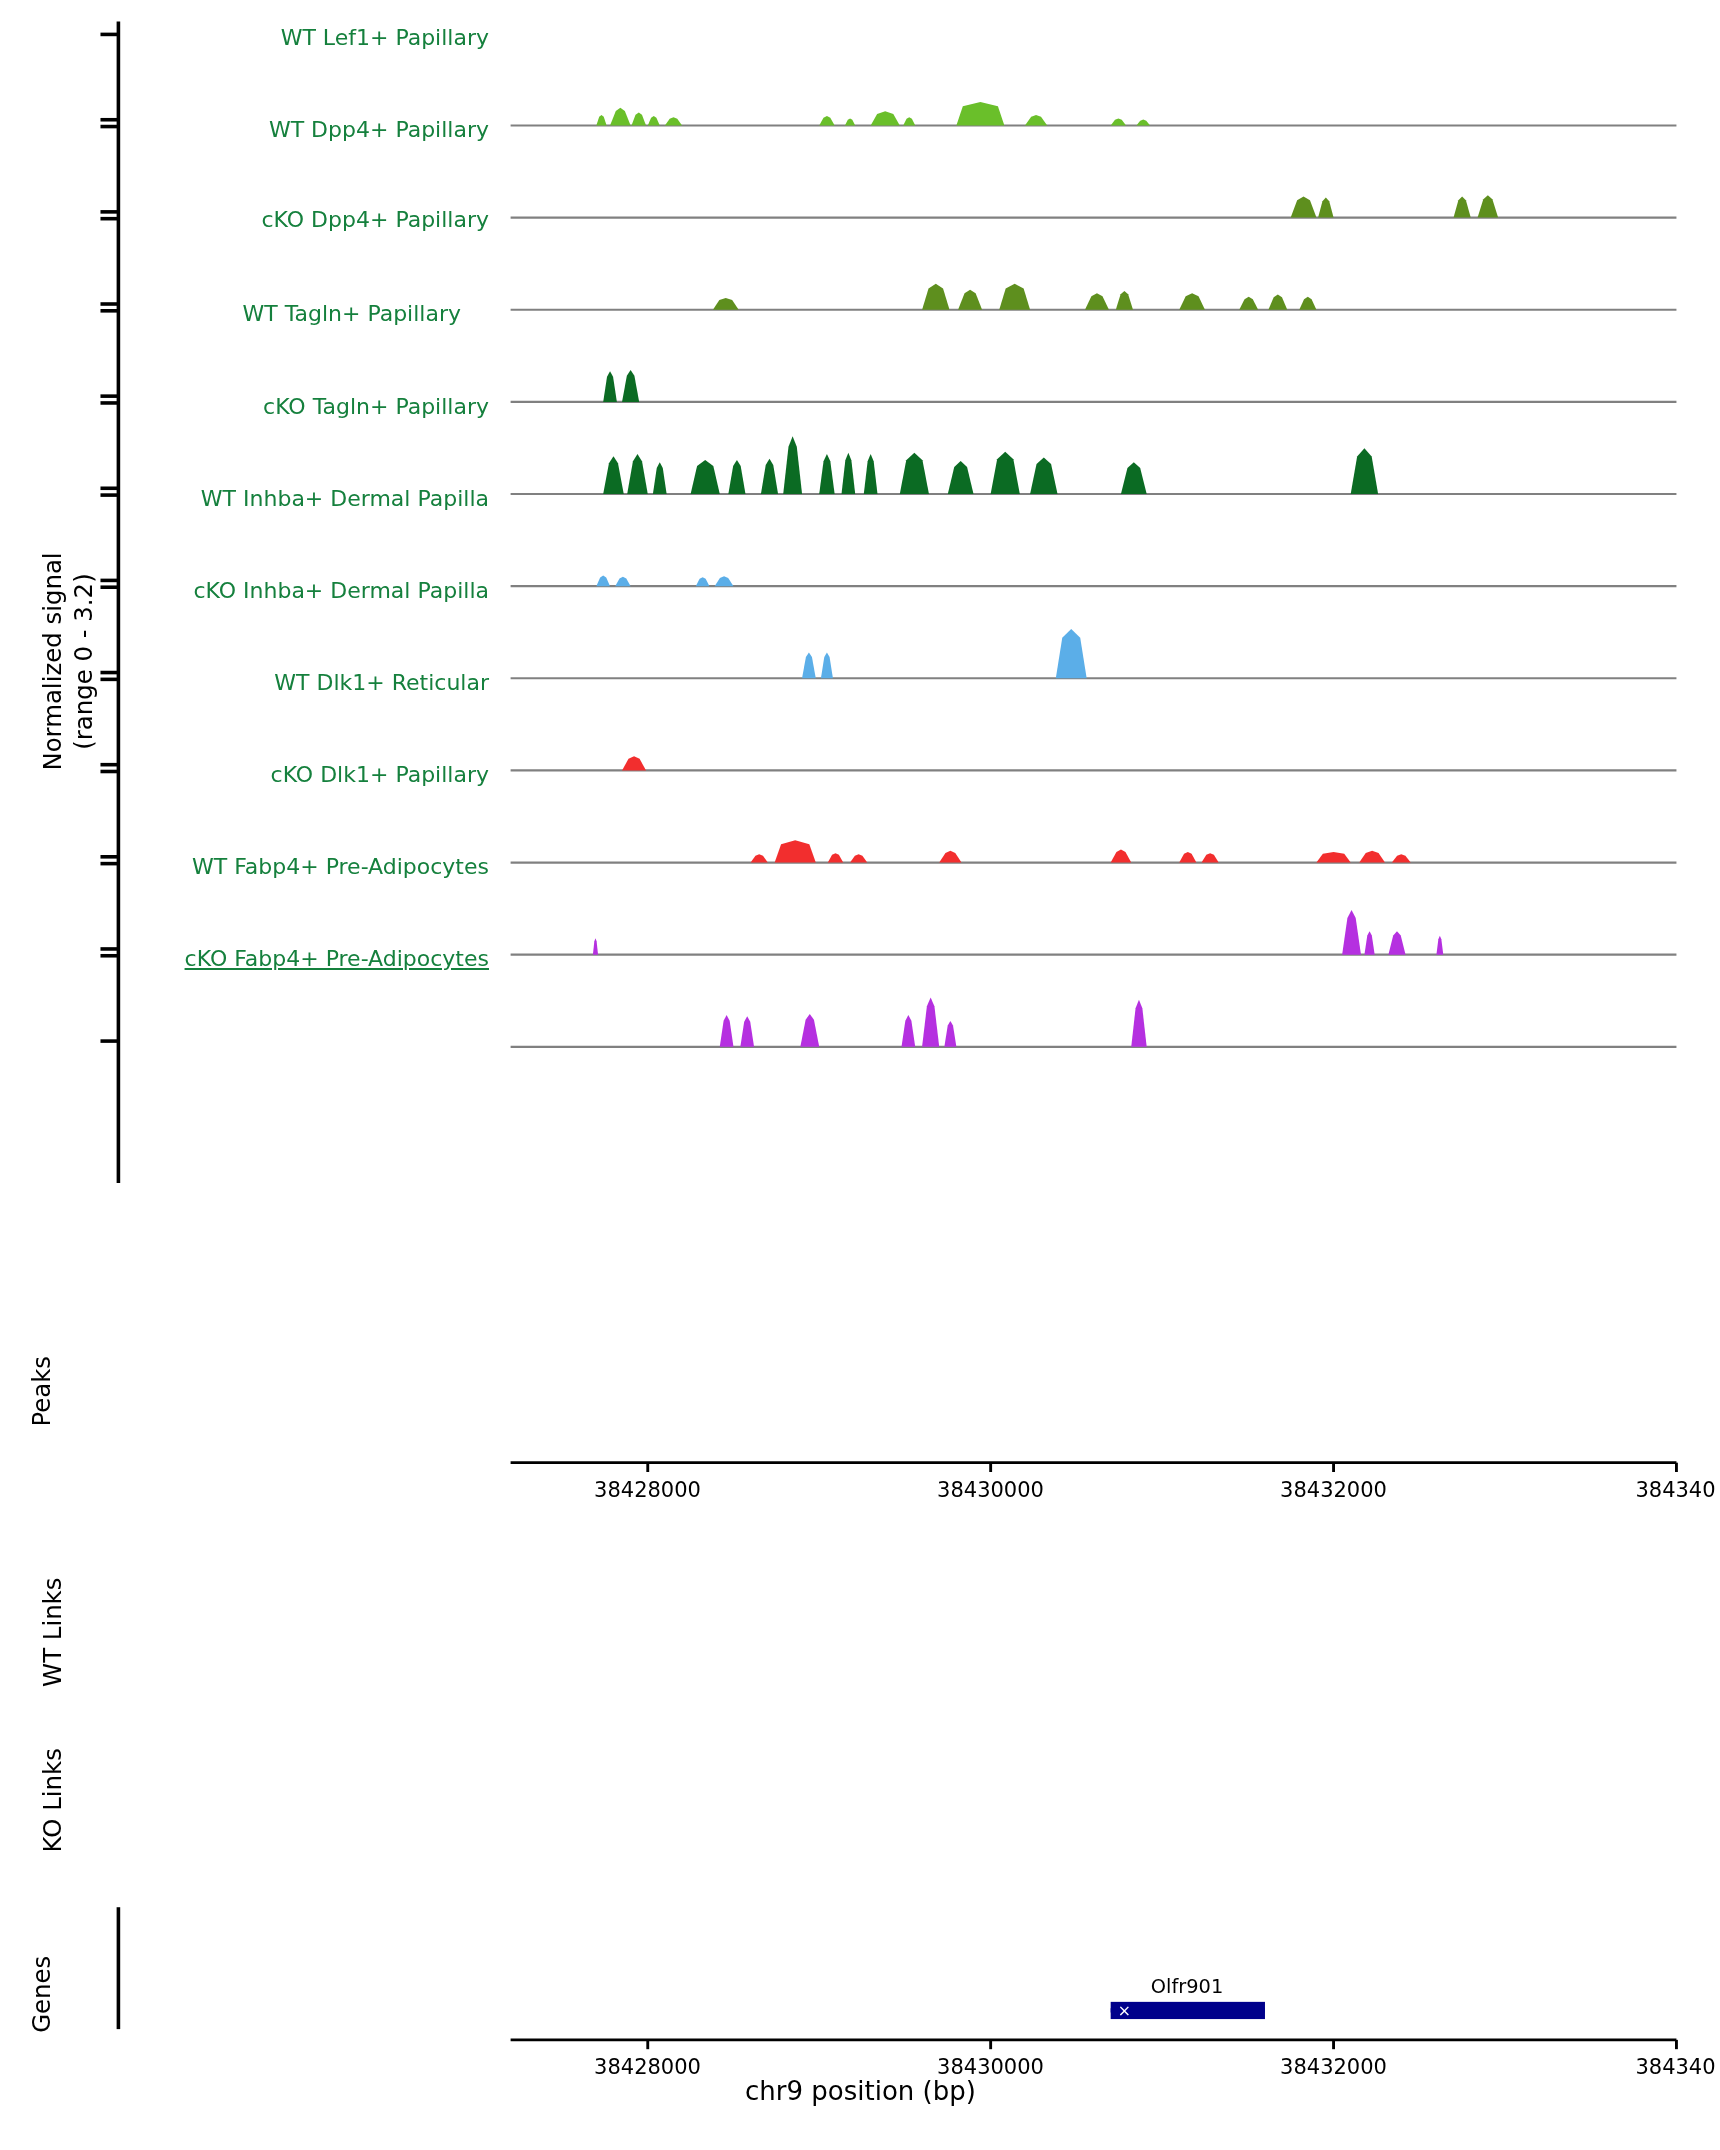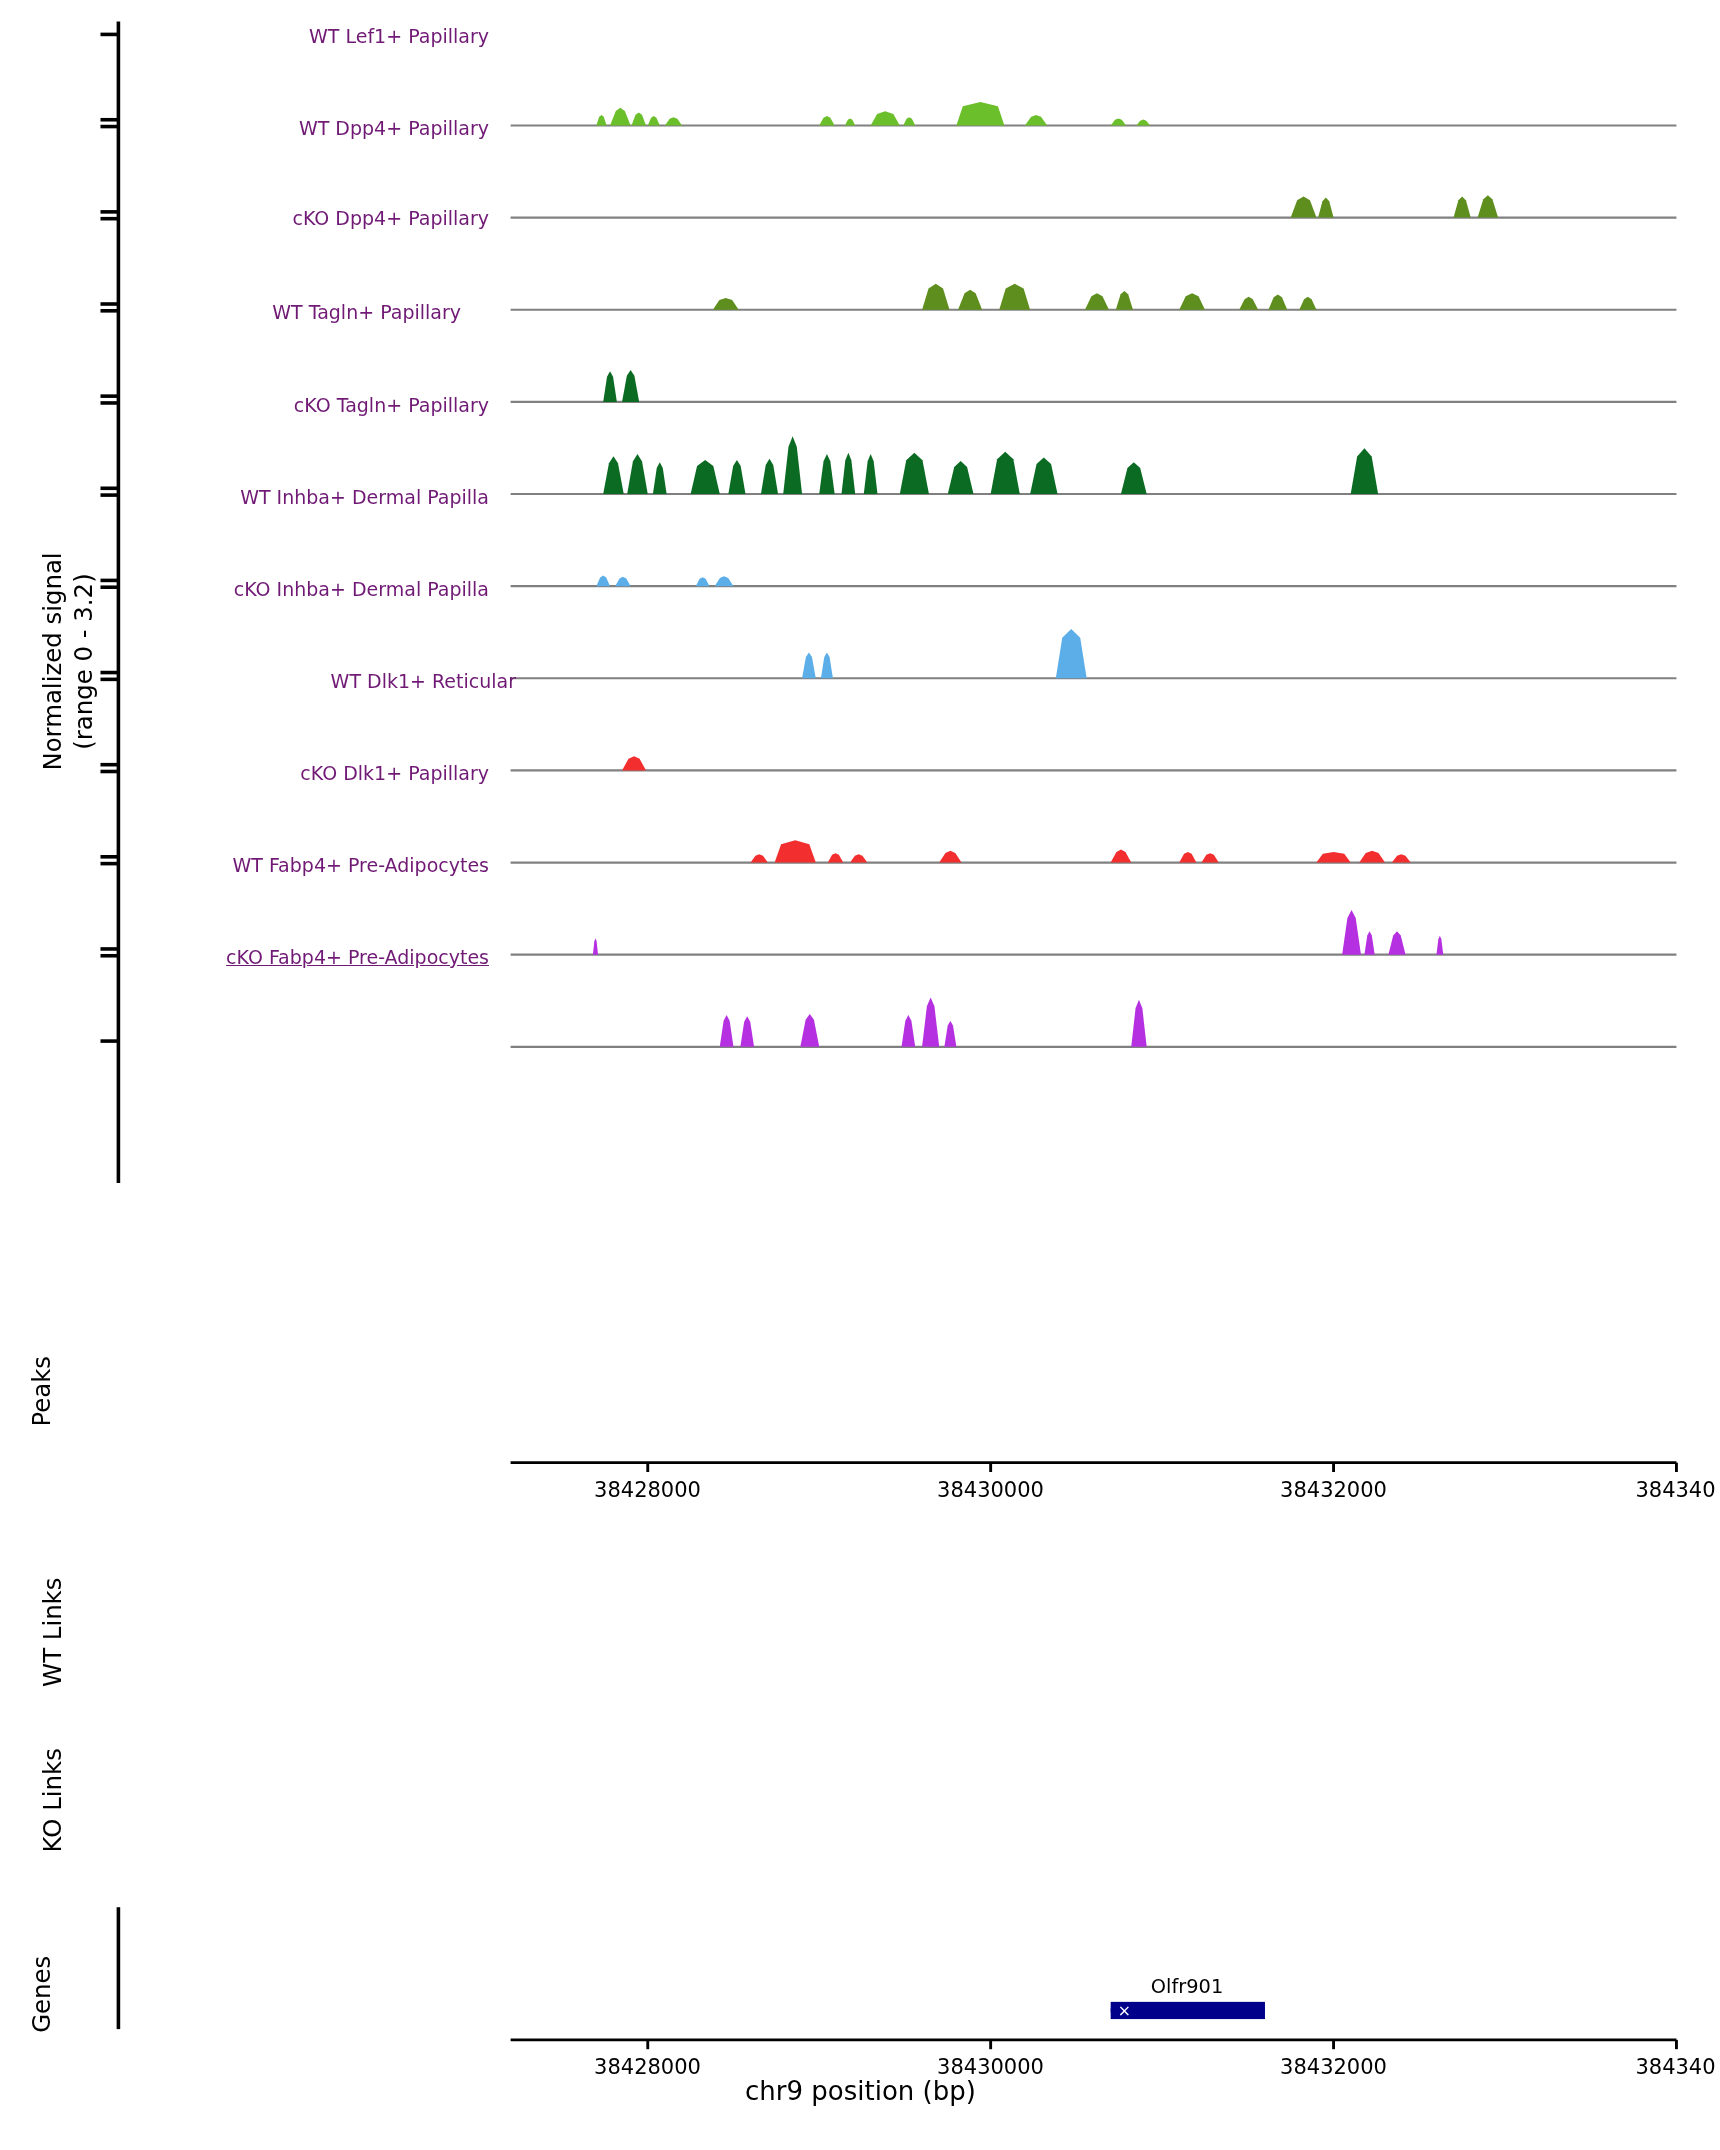--- a/index.html
+++ b/index.html
@@ -16,22 +16,22 @@
     position:absolute;
     transform-origin:50% 50%;
     font-size:24.4px;
     color:#000;
     text-align:center;
     white-space:pre-line;
     line-height:1.25;
   }
   .track-label {
     position:absolute;
-    font-size:19px;
-    color:#701a75;
+    font-size:22px;
+    color:#15803d;
     text-align:right;
     white-space:nowrap;
   }
   .tick-label {
     position:absolute;
     font-size:21px;
     color:#000;
     text-align:center;
     white-space:nowrap;
   }
@@ -216,21 +216,21 @@
     </svg>
 
   <div id="track-labels">
       <div class="track-label" style="right: 1232px; top: 25px;">WT Lef1+ Papillary</div>
       <div class="track-label" style="right: 1232px; top: 117px;">WT Dpp4+ Papillary</div>
       <div class="track-label" style="right: 1232px; top: 207px;">cKO Dpp4+ Papillary</div>
       <div class="track-label" style="right: 1260px; top: 301px;">WT Tagln+ Papillary</div>
       <div class="track-label" style="right: 1232px; top: 394px;">cKO Tagln+ Papillary</div>
       <div class="track-label" style="right: 1232px; top: 486px;">WT Inhba+ Dermal Papilla</div>
       <div class="track-label" style="right: 1232px; top: 578px;">cKO Inhba+ Dermal Papilla</div>
-      <div class="track-label" style="right: 1205px; top: 670px;">WT Dlk1+ Reticular</div>
+      <div class="track-label" style="right: 1232px; top: 670px;">WT Dlk1+ Reticular</div>
       <div class="track-label" style="right: 1232px; top: 762px;">cKO Dlk1+ Papillary</div>
       <div class="track-label" style="right: 1232px; top: 854px;">WT Fabp4+ Pre-Adipocytes</div>
       <div class="track-label" style="right: 1232px; top: 946px; text-decoration: underline;">cKO Fabp4+ Pre-Adipocytes</div>
     </div>
   <div id="tick-labels">
       <div class="tick-label" style="left: 533px; top: 1478px; width: 229px;">38428000</div>
       <div class="tick-label" style="left: 876px; top: 1478px; width: 229px;">38430000</div>
       <div class="tick-label" style="left: 1219px; top: 1478px; width: 229px;">38432000</div>
       <div class="tick-label" style="left: 1561px; top: 1478px; width: 229px;">384340</div>
       <div class="tick-label" style="left: 533px; top: 2055px; width: 229px;">38428000</div>

